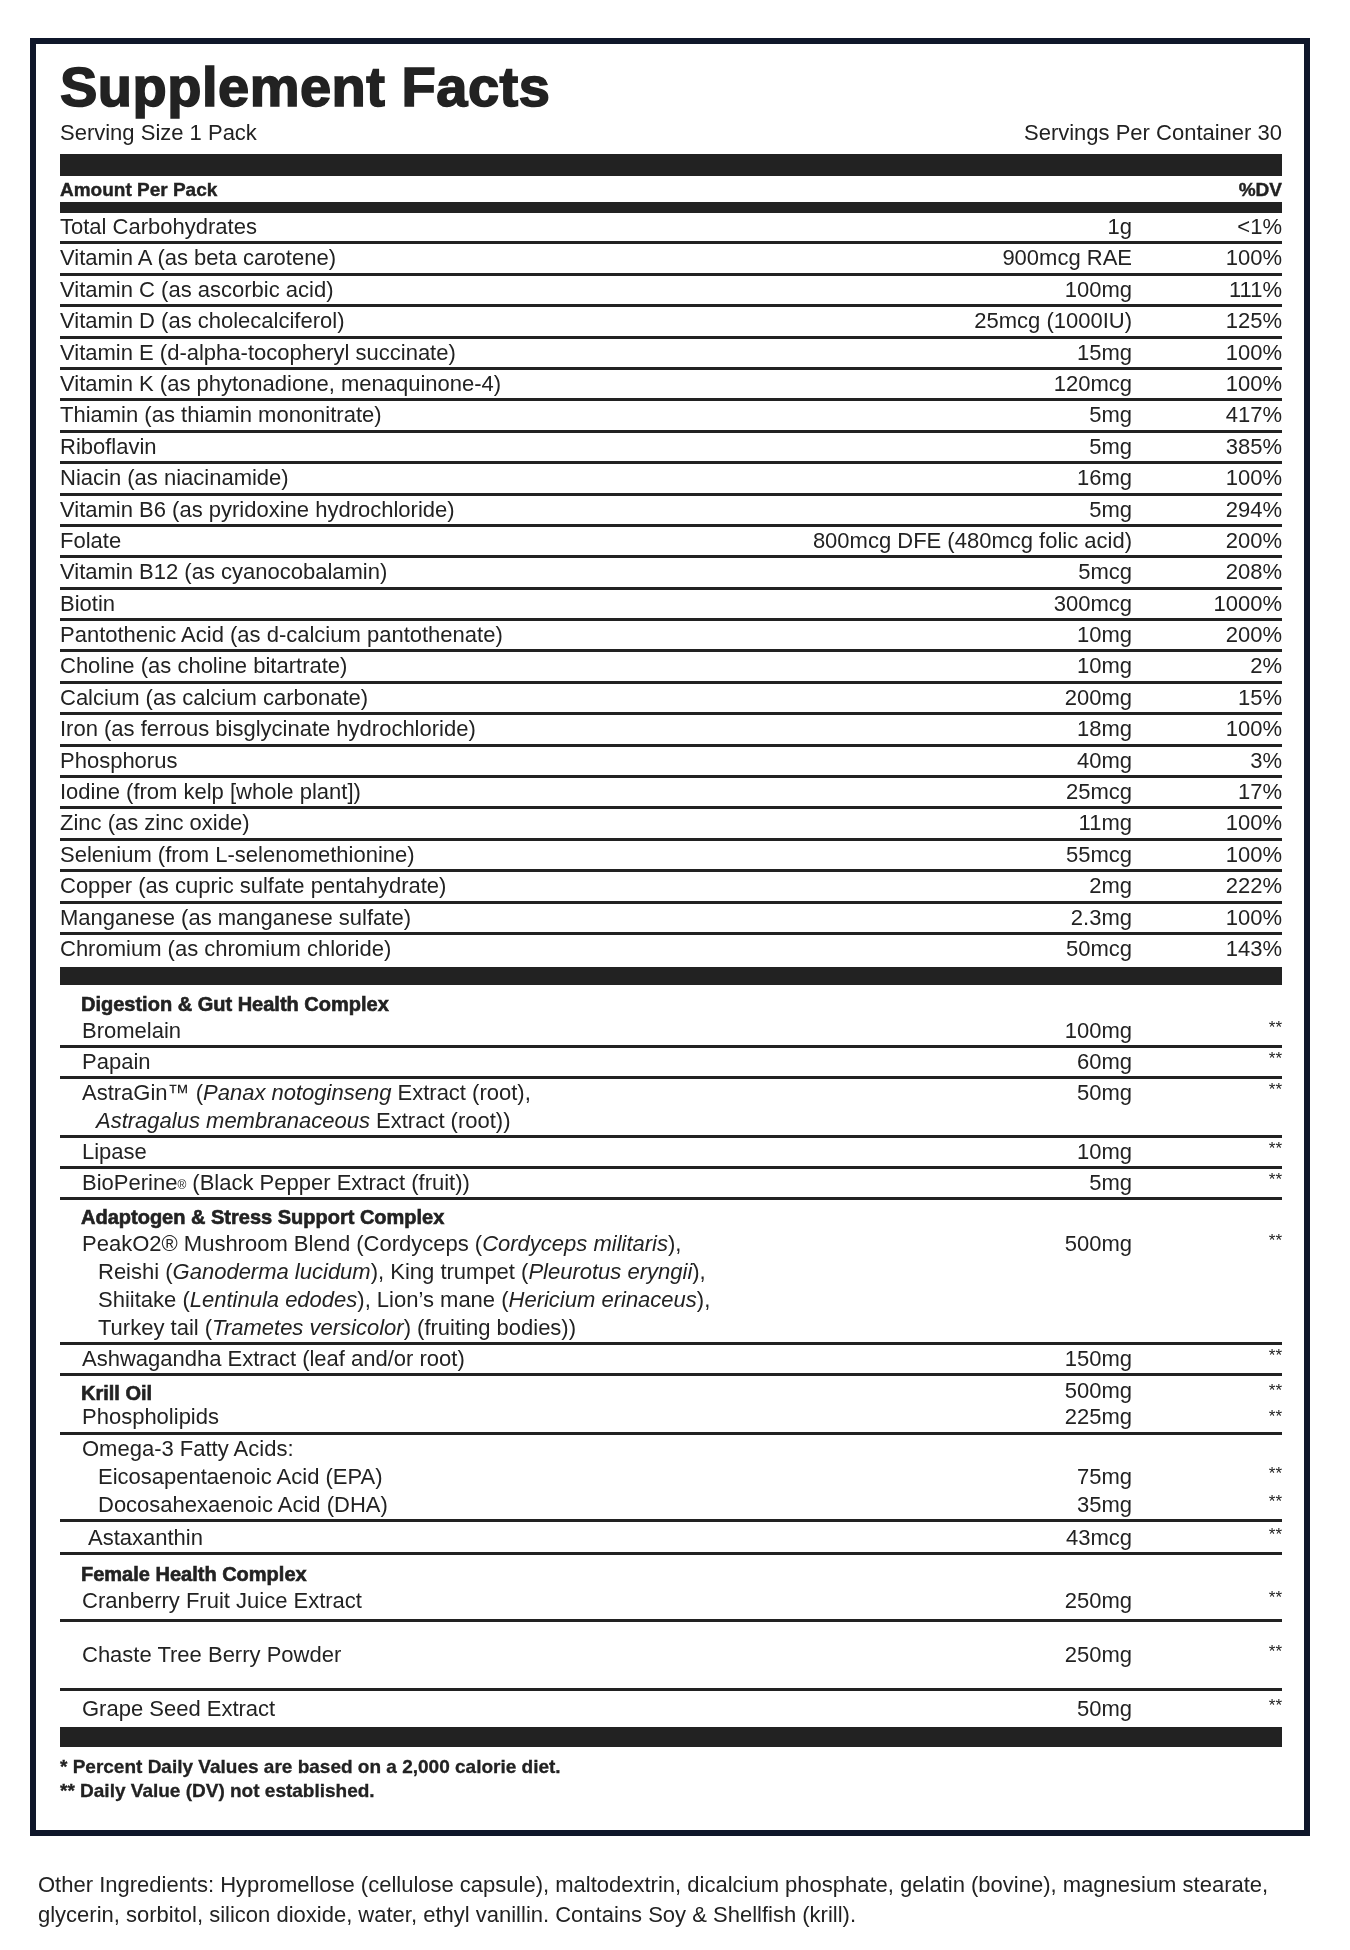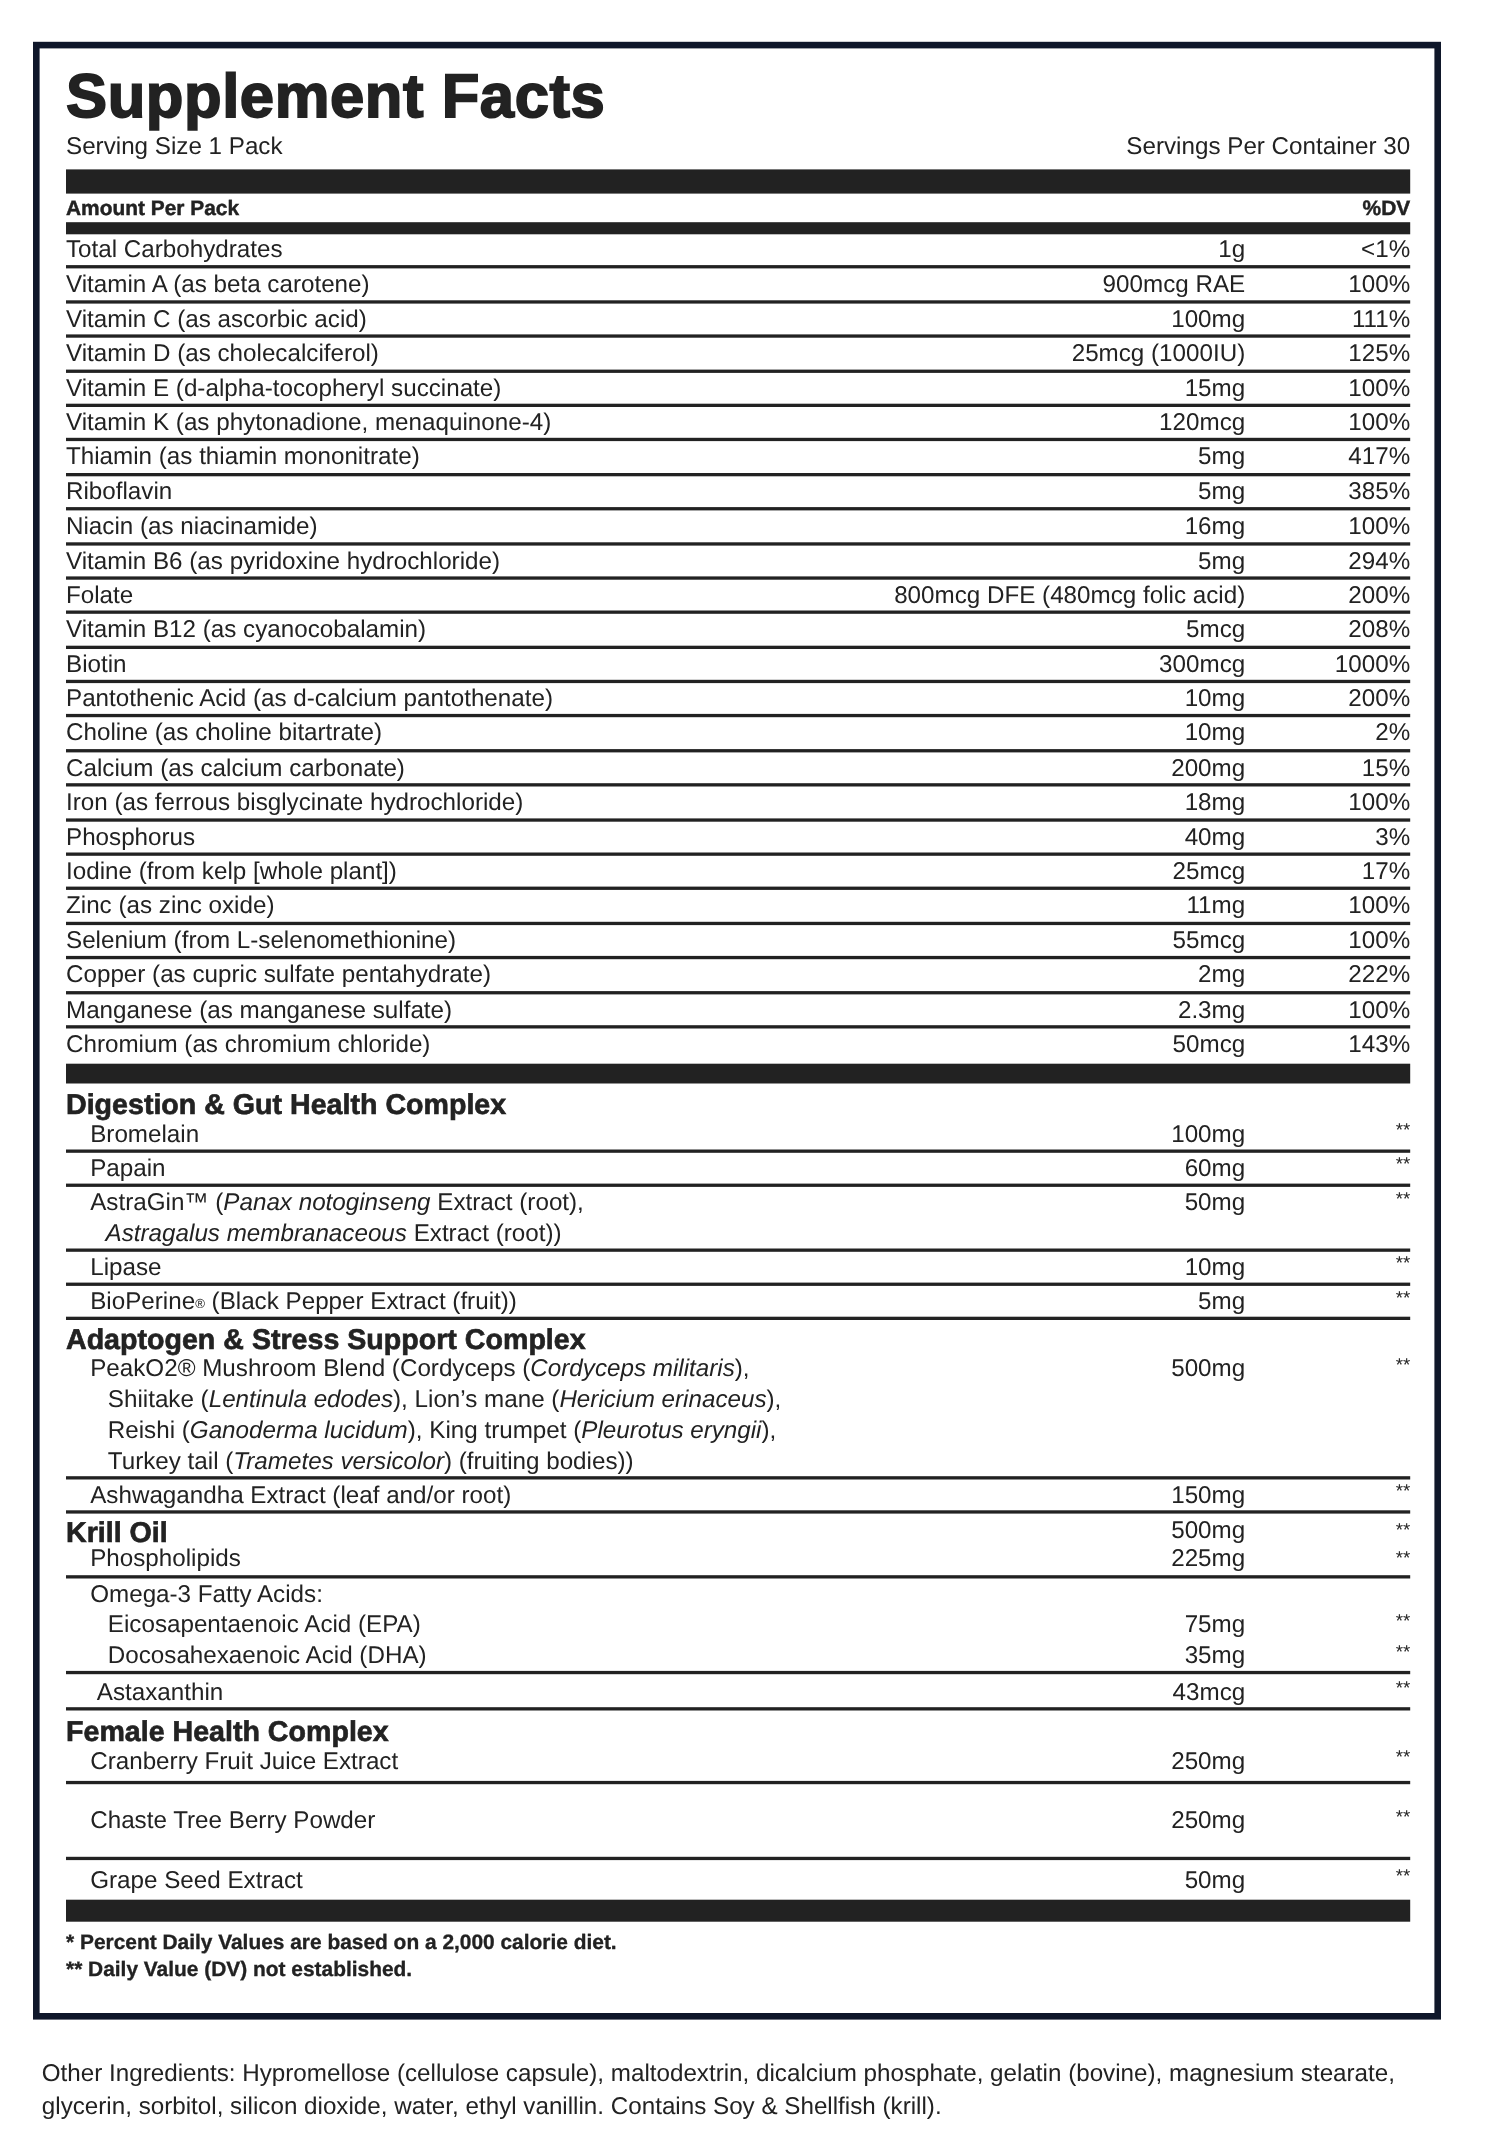--- a/index.html
+++ b/index.html
@@ -12,21 +12,21 @@
   .bar-mid { height:11px; background:#222222; }
   .bar-big { height:18px; background:#222222; }
   .hdr { display:flex; justify-content:space-between; font-weight:bold; font-size:19px; line-height:24px; padding-top:2px; -webkit-text-stroke:0.4px #222; }
   .row { display:flex; align-items:flex-start; font-size:22px; line-height:28px; border-bottom:3px solid #222222; }
   .row.noline { border-bottom:none; }
   .row .name { flex:1; }
   .row .amt { width:300px; text-align:right; }
   .row .dv { width:150px; text-align:right; }
   .row .dv.star { font-size:17px; line-height:22px; }
   .vit .row { height:28.4px; }
-  .section-title { font-weight:bold; font-size:26px; line-height:26px; -webkit-text-stroke:0.6px #222; }
+  .section-title { font-weight:bold; font-size:20px; line-height:26px;margin-left:21px; -webkit-text-stroke:0.6px #222; }
   .indent1 { padding-left:22px; }
   .indent2 { padding-left:38px; }
   .wrapline { display:block; }
   .footnotes { font-weight:bold; font-size:19px; line-height:24px; margin-top:8px; -webkit-text-stroke:0.3px #222; }
   .other { position:absolute; left:38px; top:1843px; width:1290px; font-size:22px; line-height:30px;margin-top:27px; }
   i { font-style:italic; }
   sup { font-size:12px; vertical-align:top; position:relative; top:2px; }
 </style>
 </head>
 <body>
@@ -197,22 +197,22 @@
     <div class="row">
         <span class="name indent1"><span>BioPerine</span><sup>®</sup><span> (Black Pepper Extract (fruit))</span></span>
         <span class="amt">5mg</span>
         <span class="dv star">**</span>
       </div>
 
     <div class="section-title" style="margin-top:4px">Adaptogen &amp; Stress Support Complex</div>
     <div class="row">
       <span class="name indent1">
         <span class="wrapline"><span>PeakO2® Mushroom Blend (Cordyceps (</span><i>Cordyceps militaris</i><span>),</span></span>
+        <span class="wrapline" style="padding-left:16px"><span>Reishi (</span><i>Ganoderma lucidum</i><span>), King trumpet (</span><i>Pleurotus eryngii</i><span>),</span></span>
         <span class="wrapline" style="padding-left:16px"><span>Shiitake (</span><i>Lentinula edodes</i><span>), Lion’s mane (</span><i>Hericium erinaceus</i><span>),</span></span>
-        <span class="wrapline" style="padding-left:16px"><span>Reishi (</span><i>Ganoderma lucidum</i><span>), King trumpet (</span><i>Pleurotus eryngii</i><span>),</span></span>
         <span class="wrapline" style="padding-left:16px"><span>Turkey tail (</span><i>Trametes versicolor</i><span>) (fruiting bodies))</span></span>
       </span>
       <span class="amt">500mg</span>
         <span class="dv star">**</span>
     </div>
     <div class="row">
         <span class="name indent1">Ashwagandha Extract (leaf and/or root)</span>
         <span class="amt">150mg</span>
         <span class="dv star">**</span>
       </div>

